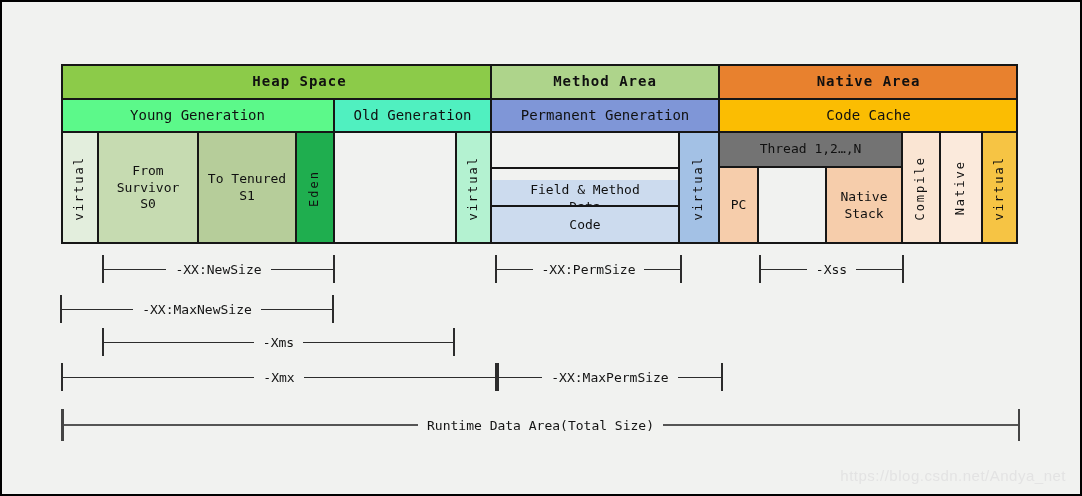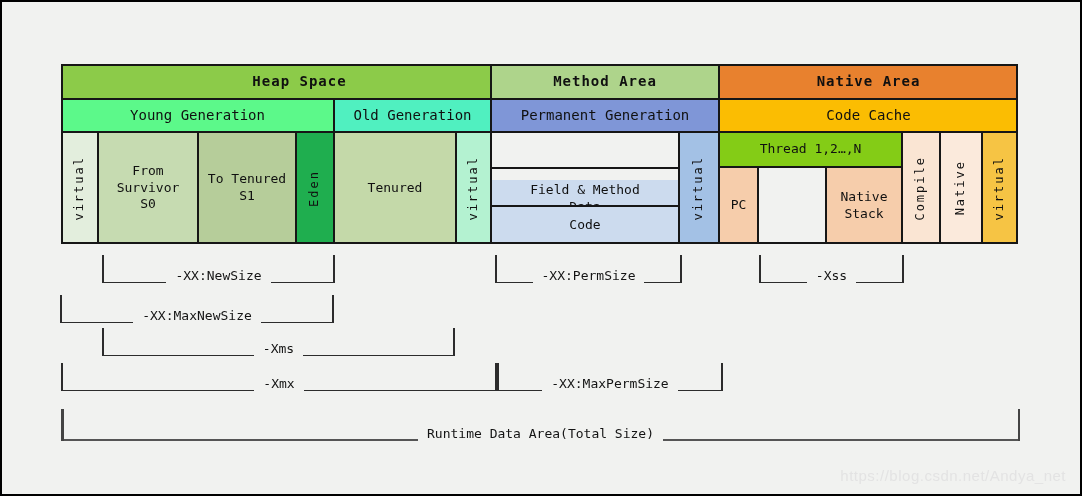--- a/index.html
+++ b/index.html
@@ -19,21 +19,21 @@
     display:flex;align-items:center;justify-content:center;
     text-align:center;font-size:13px;line-height:1.3;
   }
   .hdr{font-weight:bold;font-size:14px;letter-spacing:1px;}
   .gen{font-size:14px;}
   .vtext{writing-mode:vertical-rl;transform:rotate(180deg);letter-spacing:2px;font-size:12px;}
   .wrap80{max-width:80px;}
   .wrap140{max-width:140px;}
   .wrap60{max-width:60px;}
   .gridlines{position:absolute;left:0;top:0;pointer-events:none;}
-  .bracket{position:absolute;display:flex;align-items:flex-end;height:28px;}
+  .bracket{position:absolute;display:flex;align-items:center;height:28px;}
   .tick{flex:none;width:2px;height:100%;background:#2c2c2c;}
   .bline{flex:1;height:0;border-top:1.6px solid #2c2c2c;}
   .blabel{flex:none;padding:0 9px;font-size:13px;white-space:nowrap;color:#141414;}
   .bracket.heavy{height:32px;}
   .heavy .bline{border-top:2.4px solid #555;}
   .heavy .tick{width:2.5px;background:#444;}
   .watermark{
     position:absolute;right:14px;bottom:10px;
     font-family:"Liberation Sans","DejaVu Sans",sans-serif;
     font-size:15px;color:#e3e3e3;letter-spacing:.5px;
@@ -60,38 +60,35 @@
     </div>
     <div class="cell" style="left: 37px; top: 68px; width: 100px; height: 112px; background-color: rgb(198, 219, 177);">
       <span class="wrap80">From Survivor S0</span>
     </div>
     <div class="cell" style="left: 137px; top: 68px; width: 98px; height: 112px; background-color: rgb(182, 205, 154);">
       <span class="wrap80">To Tenured S1</span>
     </div>
     <div class="cell" style="left: 235px; top: 68px; width: 38px; height: 112px; background-color: rgb(31, 174, 79);">
       <span class="vtext">Eden</span>
     </div>
-    <div class="cell" style="left: 273px; top: 68px; width: 122px; height: 112px; background-color: rgb(196, 217, 169);">
-      <span>Tenured</span>
-    </div>
     <div class="cell" style="left: 395px; top: 68px; width: 35px; height: 112px; background-color: rgb(180, 242, 209);">
       <span class="vtext">virtual</span>
     </div>
 
     <div class="cell" style="left: 430px; top: 104px; width: 188px; height: 38px; background-color: rgb(204, 219, 238); margin-top: 12px;">
       <span class="wrap140">Field &amp; Method Data</span>
     </div>
     <div class="cell" style="left: 430px; top: 142px; width: 188px; height: 38px; background-color: rgb(204, 219, 238);">
       <span>Code</span>
     </div>
     <div class="cell" style="left: 618px; top: 68px; width: 40px; height: 112px; background-color: rgb(163, 193, 229);">
       <span class="vtext">virtual</span>
     </div>
 
-    <div class="cell" style="left: 658px; top: 68px; width: 183px; height: 35px; background-color: #84cc16;">
+    <div class="cell" style="left: 658px; top: 68px; width: 183px; height: 35px; background-color: #737373;">
       <span>Thread 1,2…,N</span>
     </div>
     <div class="cell" style="left: 658px; top: 103px; width: 39px; height: 77px; background-color: rgb(246, 205, 171);">
       <span>PC</span>
     </div>
     <div class="cell" style="left: 765px; top: 103px; width: 76px; height: 77px; background-color: rgb(246, 205, 171);">
       <span class="wrap60">Native Stack</span>
     </div>
     <div class="cell" style="left: 841px; top: 68px; width: 38px; height: 112px; background-color: rgb(250, 229, 211);">
       <span class="vtext">Compile</span>

